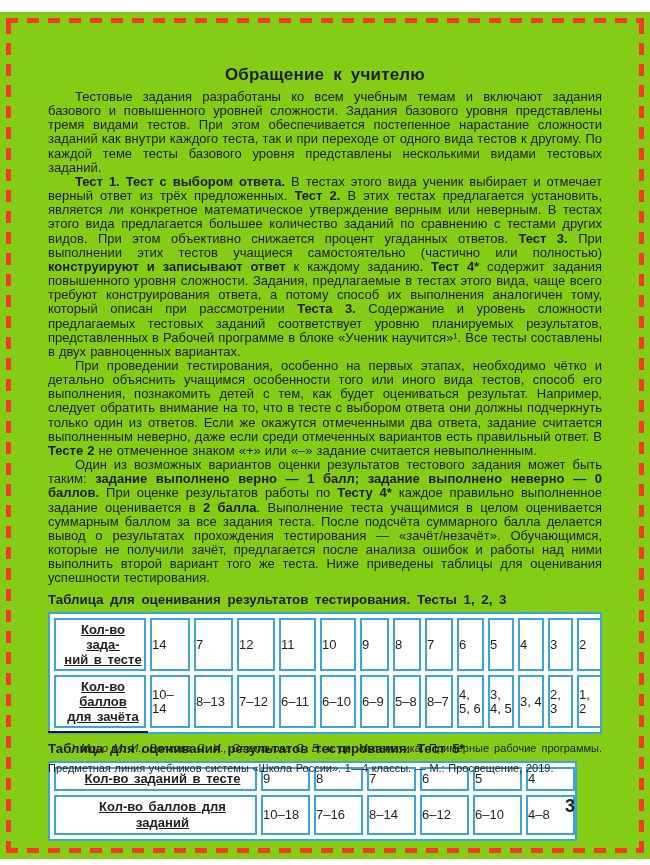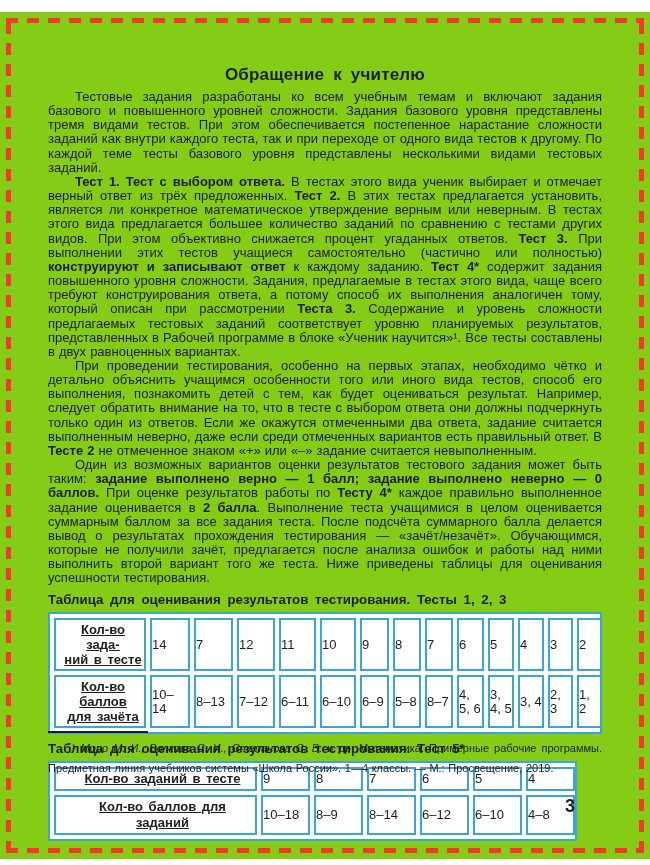--- a/index.html
+++ b/index.html
@@ -148,21 +148,21 @@
               <td>9</td>
               <td>8</td>
               <td>7</td>
               <td>6</td>
               <td>5</td>
               <td>4</td>
             </tr>
             <tr>
               <td class="lbl">Кол-во баллов для заданий</td>
               <td>10–18</td>
-              <td>8–9</td>
+              <td>7–16</td>
               <td>8–14</td>
               <td>6–12</td>
               <td>6–10</td>
               <td>4–8</td>
             </tr>
           </tbody>
         </table>
     </div>
   </div>
 

